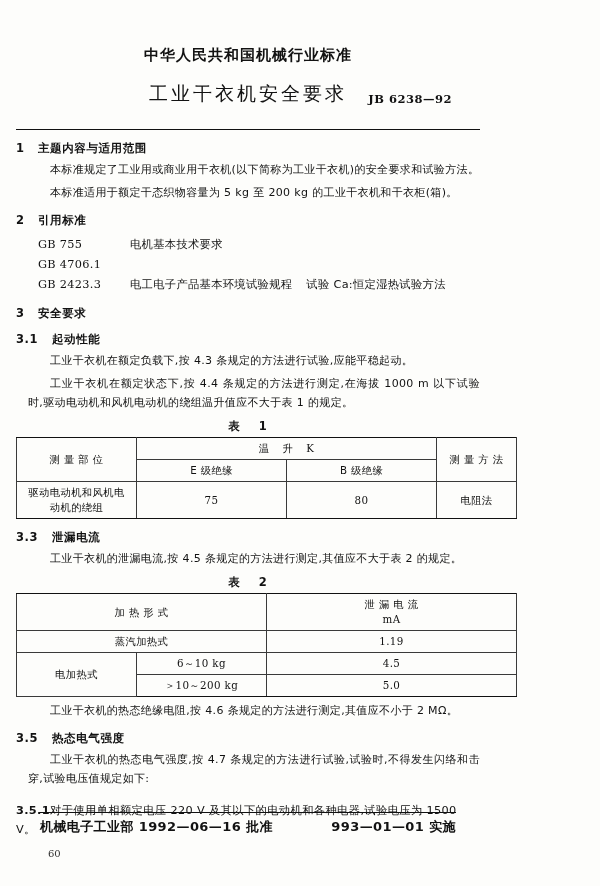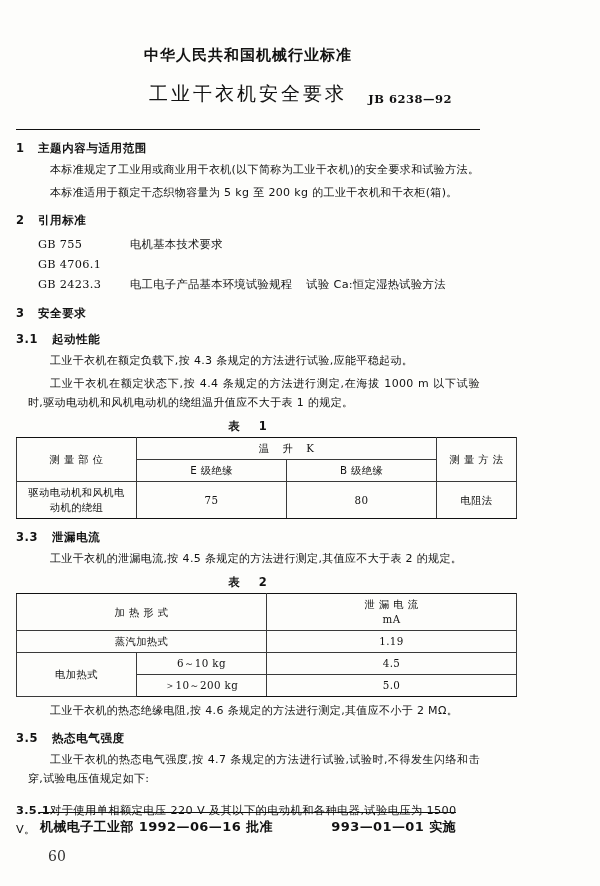--- a/index.html
+++ b/index.html
@@ -145,21 +145,21 @@
     display: flex;
     justify-content: space-between;
     font-size: 13px;
     font-weight: bold;
     letter-spacing: 0.4px;
   }
   .pageno {
     position: absolute;
     left: 48px;
     top: 848px;
-    font-size: 14px;
+    font-size: 10px;
     font-family: "DejaVu Serif", "Liberation Serif", serif;
     color: #333;
   }
 </style>
 </head>
 <body>
 
 <div class="page">
 
   <div class="org-line">中华人民共和国机械行业标准</div>

